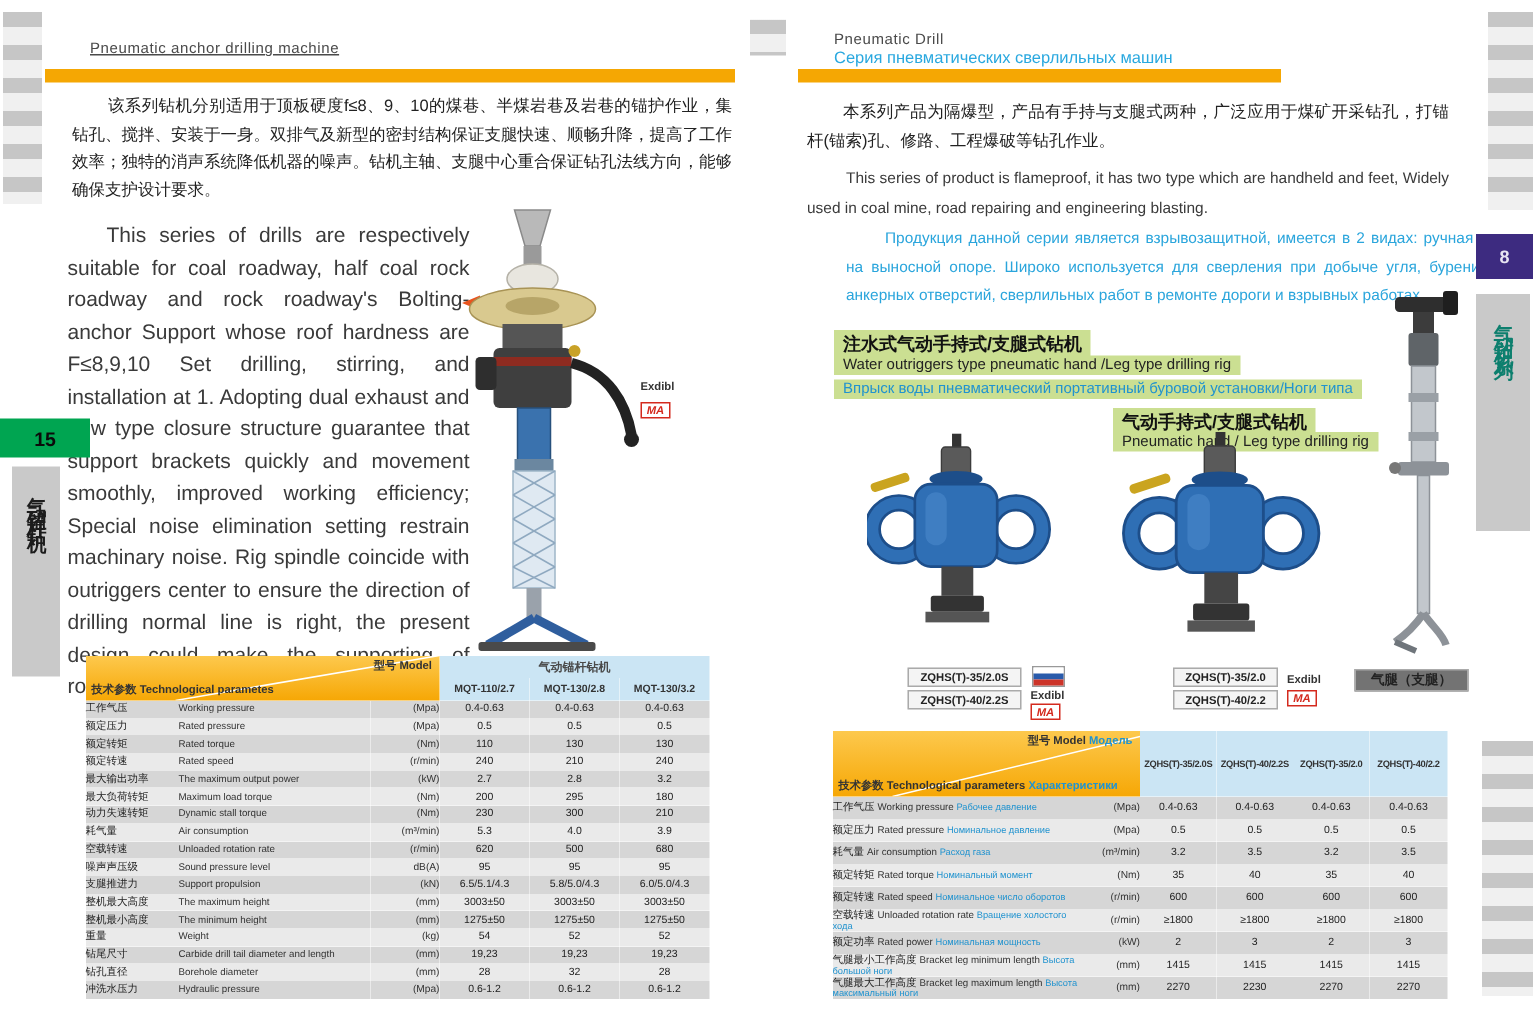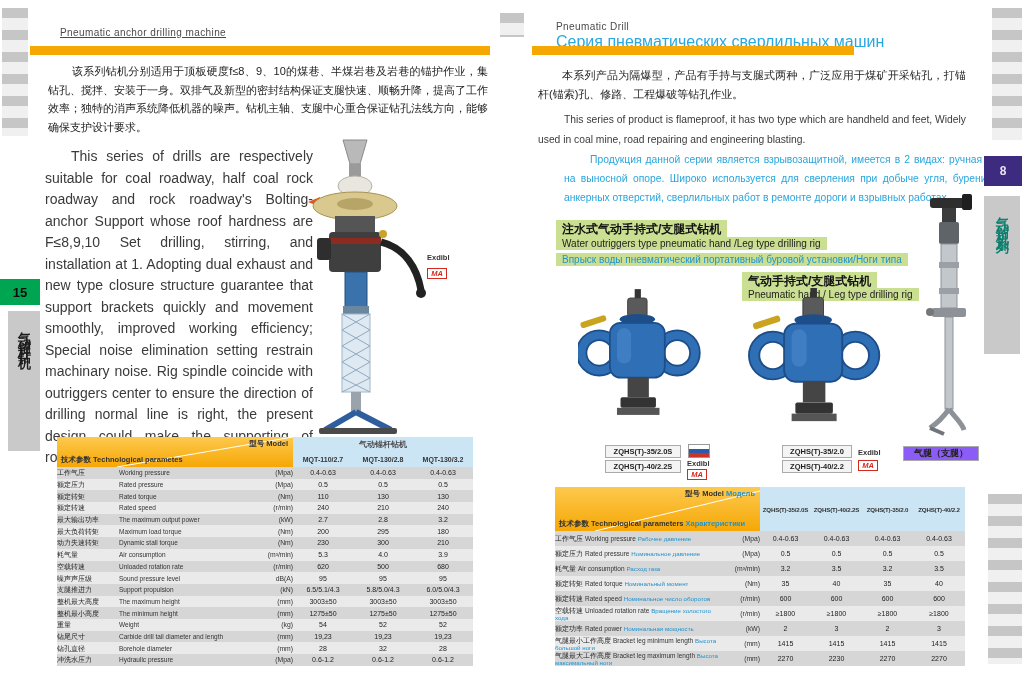--- a/index.html
+++ b/index.html
@@ -3,21 +3,21 @@
 <meta charset="utf-8">
 <style>
   html,body{margin:0;padding:0;}
   body{width:1024px;height:686px;position:relative;background:#fff;
        font-family:"Liberation Sans","DejaVu Sans",sans-serif;color:#333;overflow:hidden;}
   .abs{position:absolute;}
   
   .stripes{background:repeating-linear-gradient(to bottom,#c6c6c6 0 10px,#f0f0f0 10px 22px);}
   
   .runhead{font-size:10px;color:#4a4a4a;letter-spacing:.4px;}
-  .runhead-ru{font-size:16px;color:#29a8df;}
+  .runhead-ru{font-size:11px;color:#29a8df;}
   .ybar{background:#f5a703;height:9px;}
   
   .para{text-align:justify;}
   .para-cn{font-size:11px;line-height:18.5px;text-indent:24px;color:#222;}
   .para-en{font-size:14px;line-height:21.5px;text-indent:26px;color:#3a3a3a;}
   .para-en2{font-size:10.3px;line-height:19.5px;text-indent:26px;color:#3a3a3a;}
   .para-ru{font-size:10.3px;line-height:19px;text-indent:26px;color:#2aa5dc;}
   
   .glabel{display:inline-block;background:#cbdf92;padding:1px 6px;white-space:nowrap;}
   .glabel.cn{font-size:12px;font-weight:bold;color:#111;}
@@ -55,21 +55,21 @@
   td.lab{text-align:left;padding-left:3px;font-size:7px;}
   td.lab .cn{display:inline-block;min-width:62px;font-size:7px;color:#222;}
   td.lab .en{font-size:6.5px;color:#333;}
   td.lab .ru{font-size:6.2px;color:#2193cf;}
   td.unit{text-align:right;padding-right:4px;font-size:6.8px;color:#333;}
   td.val{text-align:center;font-size:7px;color:#222;}
   #ltable td{height:11.7px;line-height:11px;}
   #rtable td{height:15px;line-height:14px;}
   #rtable td.lab .cn{min-width:0;margin-right:2px;}
   #rtable td.lab{white-space:normal;line-height:7px;}
-  .legtag{background:#8b5cf6;border:1px solid #aaa;font-size:9px;font-weight:bold;
+  .legtag{background:#737373;border:1px solid #aaa;font-size:9px;font-weight:bold;
           text-align:center;line-height:13px;color:#222;}
   .arrow-left{width:0;height:0;border-top:5px solid transparent;border-bottom:5px solid transparent;
           border-right:12px solid #e8541e;}
   svg{display:block;}
 </style>
 </head>
 <body>
 
 <div class="abs stripes" style="left:2px;top:8px;width:26px;height:128px;"></div>
 <div class="abs stripes" style="left:992px;top:8px;width:30px;height:132px;"></div>
@@ -116,21 +116,21 @@
   <rect x="46" y="254" width="10" height="22" fill="#9aa2ab"></rect>
   <path d="M51,274 L20,292" stroke="#2f5e9e" stroke-width="6"></path>
   <path d="M51,274 L86,292" stroke="#2f5e9e" stroke-width="6"></path>
   <rect x="14" y="290" width="78" height="6" rx="2" fill="#4a4a4a"></rect>
 </svg>
 </div>
 
 <div class="abs exmark" style="left:427px;top:253px;">Exdibl</div>
 <div class="abs mamark" style="left:427px;top:268px;">MA</div>
 
-<div class="abs pg-green" style="left:0;top:279px;width:40px;height:26px;">15</div>
+<div class="abs pg-green" style="left:0;top:279px;width:60px;height:26px;">15</div>
 <div class="abs sidebar" style="left:8px;top:311px;width:32px;height:140px;">
   <span class="vtext vdark">气动锚杆钻机</span>
 </div>
 
 <table class="spec" id="ltable" style="left:57px;top:437px;width:416px;">
   <colgroup>
       <col style="width:190px">
       <col style="width:46px">
       <col style="width:60px">
       <col style="width:60px">

